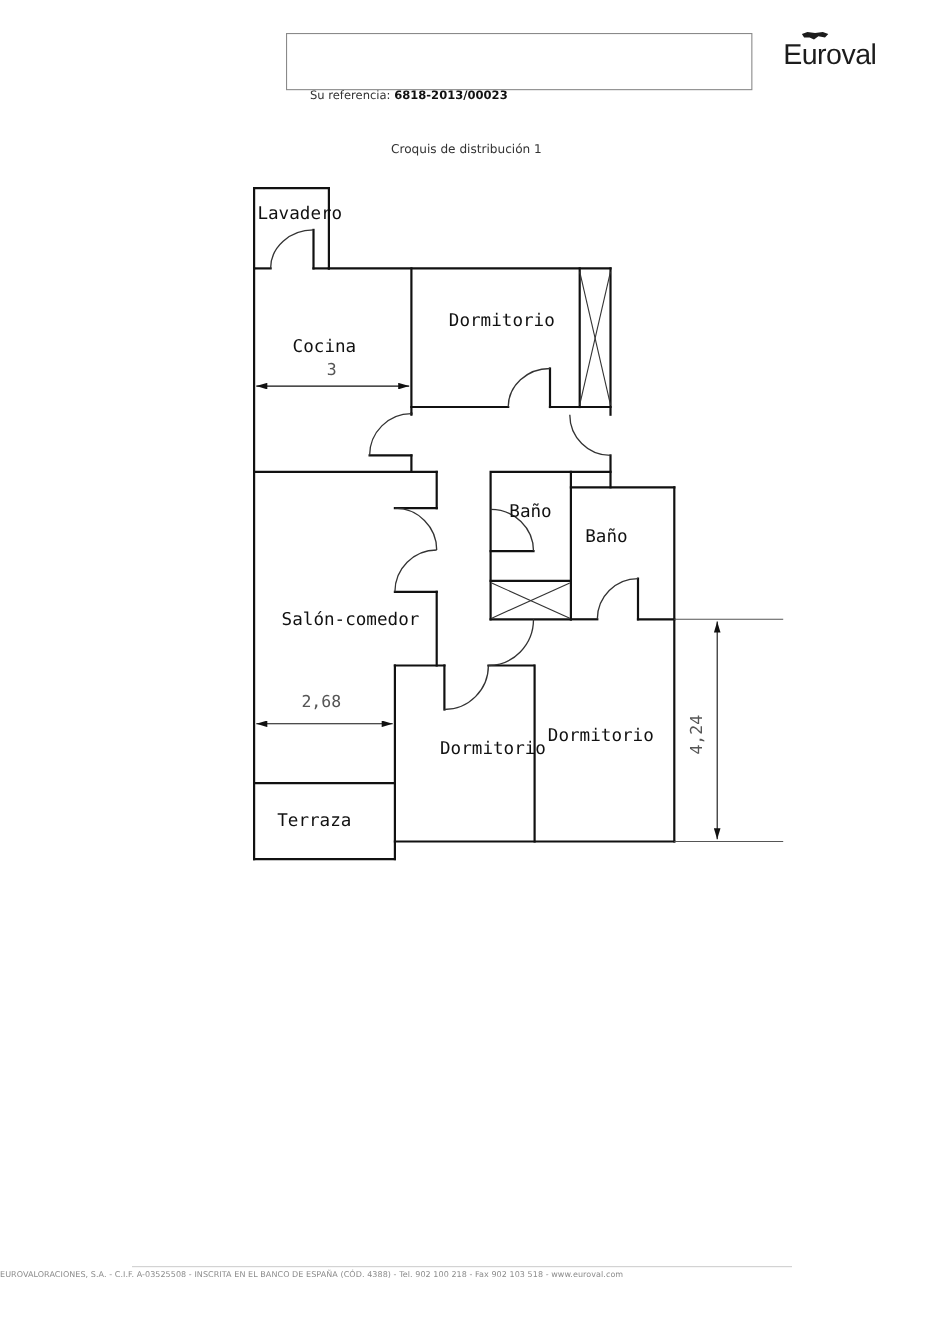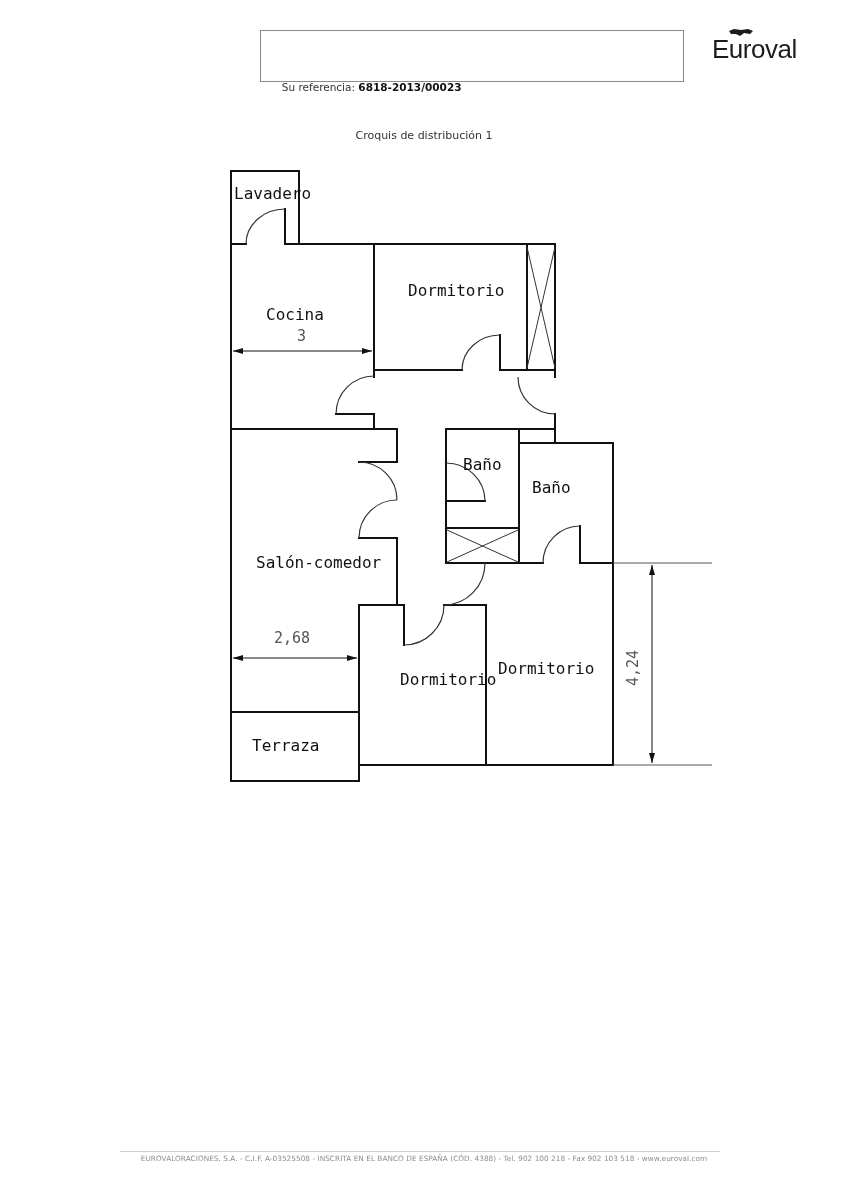--- a/index.html
+++ b/index.html
@@ -30,21 +30,21 @@
       font-size: 11px; color: #333; margin-top: 23px;
     }
 
     .plan { position: absolute; left: 0; top: 0; width: 848px; height: 1200px; }
     .plan text { font-family: "DejaVu Sans Mono", monospace; fill: #111; }
     .room-label { font-size: 16px; }
     .dim-label { font-size: 15px; fill: #555 !important; }
 
     .footer-rule { position: absolute; left: 120px; top: 1151px; width: 600px; height: 1px; background: #cfcfcf; }
     .footer {
-      position: absolute; left: 0; width: 848px; top: 1154px; text-align: center;
+      position: absolute; left: 0; width: 848px; top: 1154px; text-align: left;
       font-size: 7.3px; color: #8c8c8c; letter-spacing: 0.05px; white-space: nowrap;
     }
   </style>
 </head>
 <body>
 
 <div class="header-box">
   <div class="hdr-row hdr-row2">
     <span class="hdr-label">Su referencia:</span>
     <span class="hdr-strong">6818-2013/00023</span>

